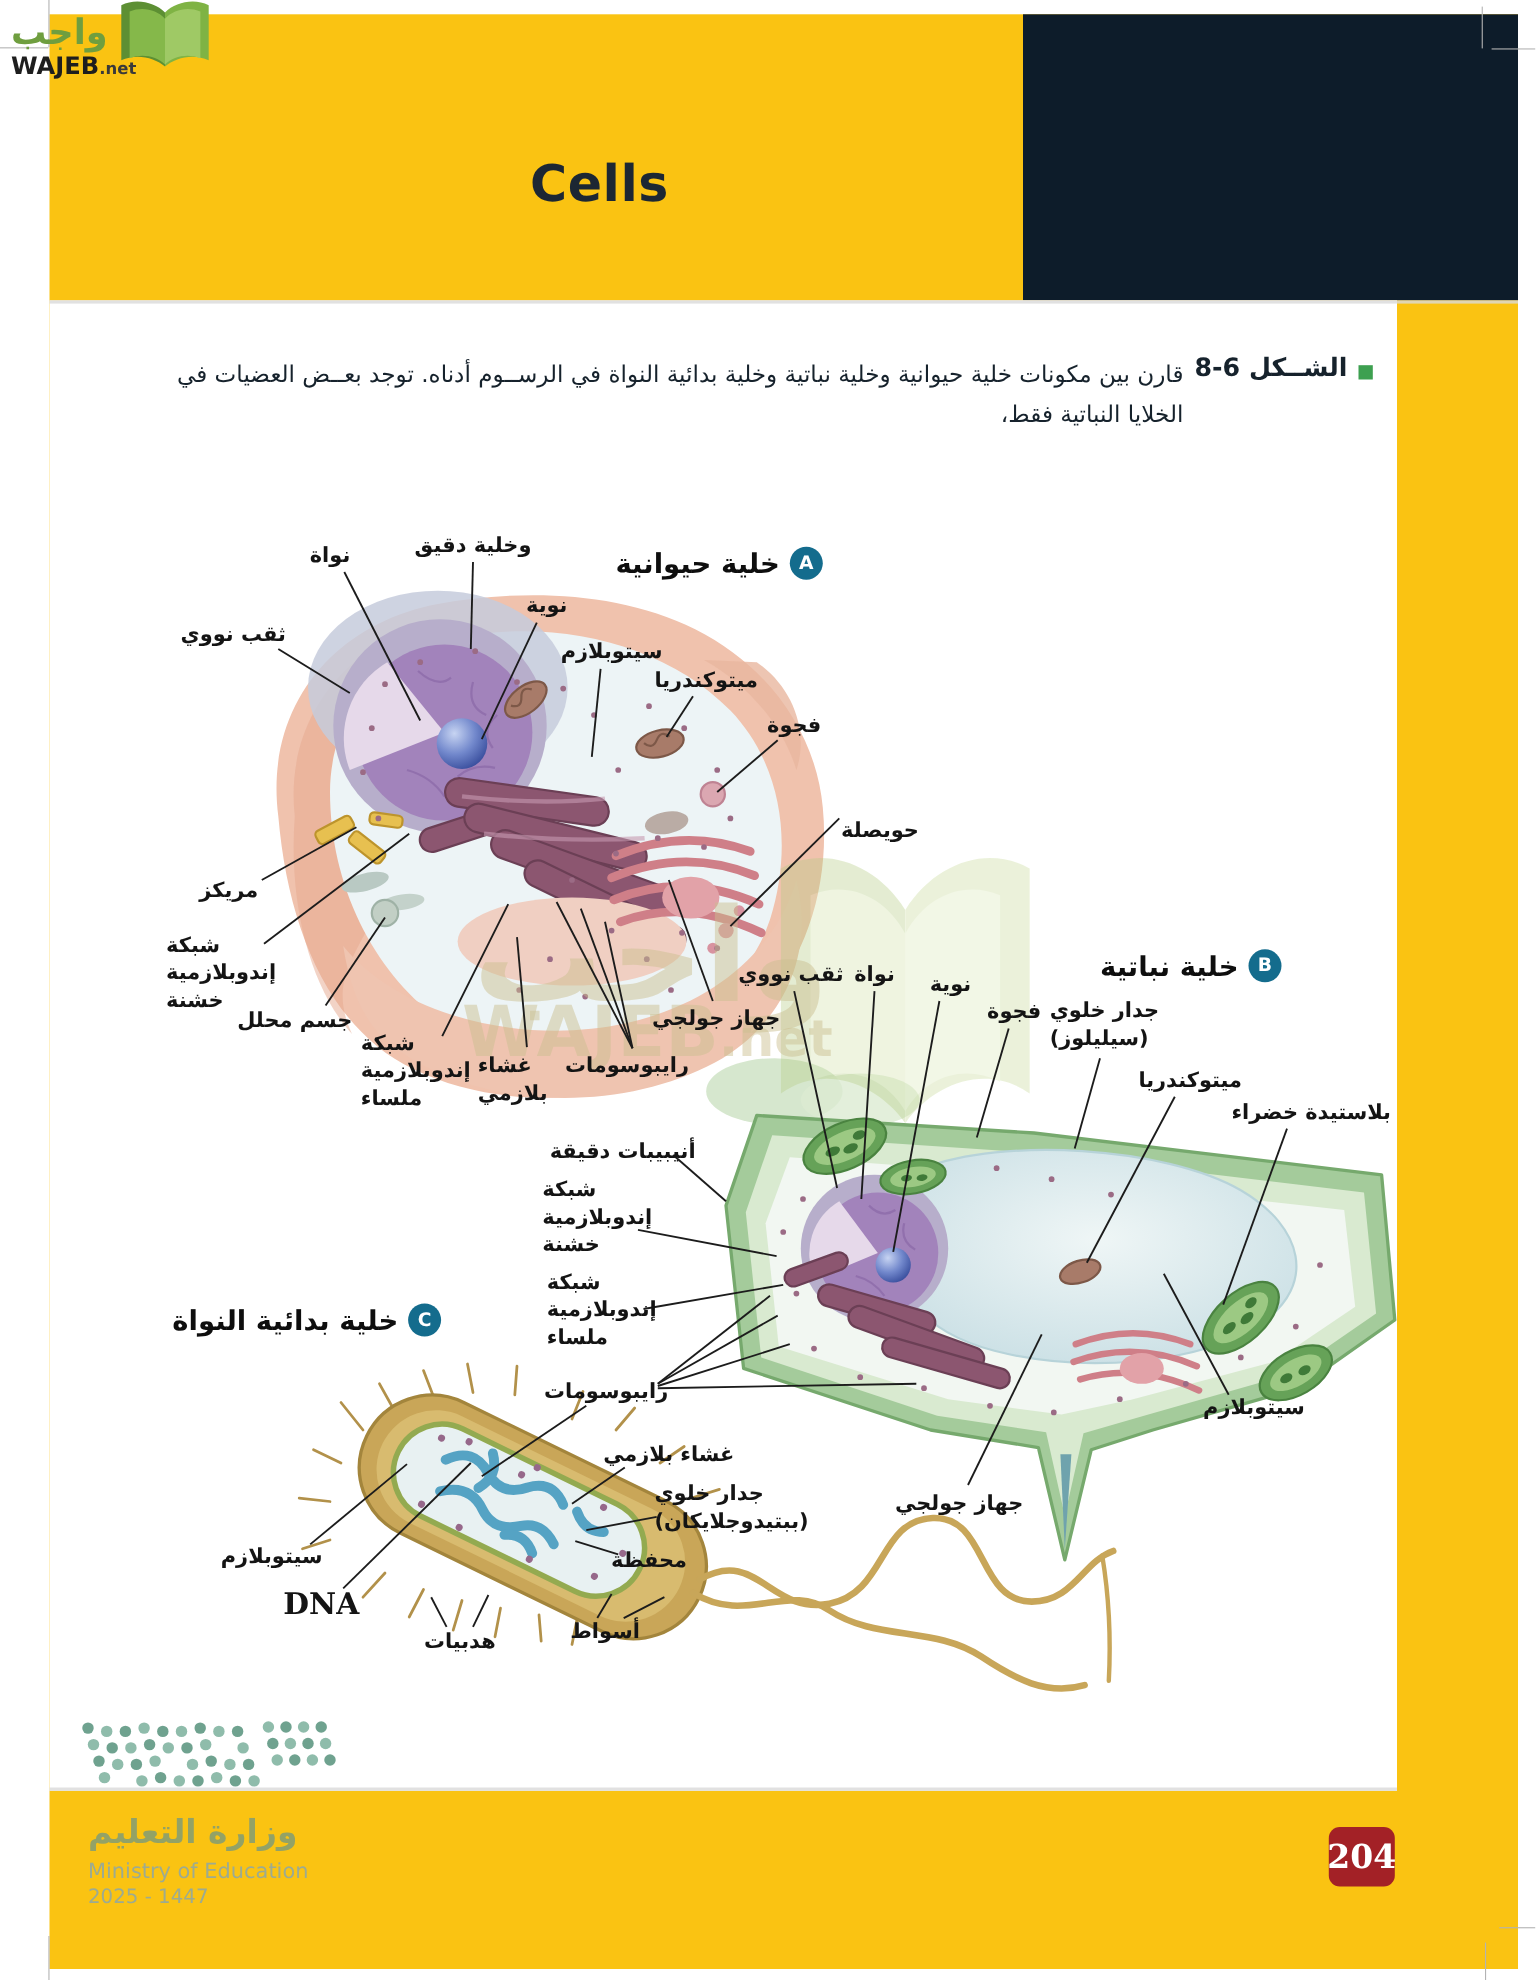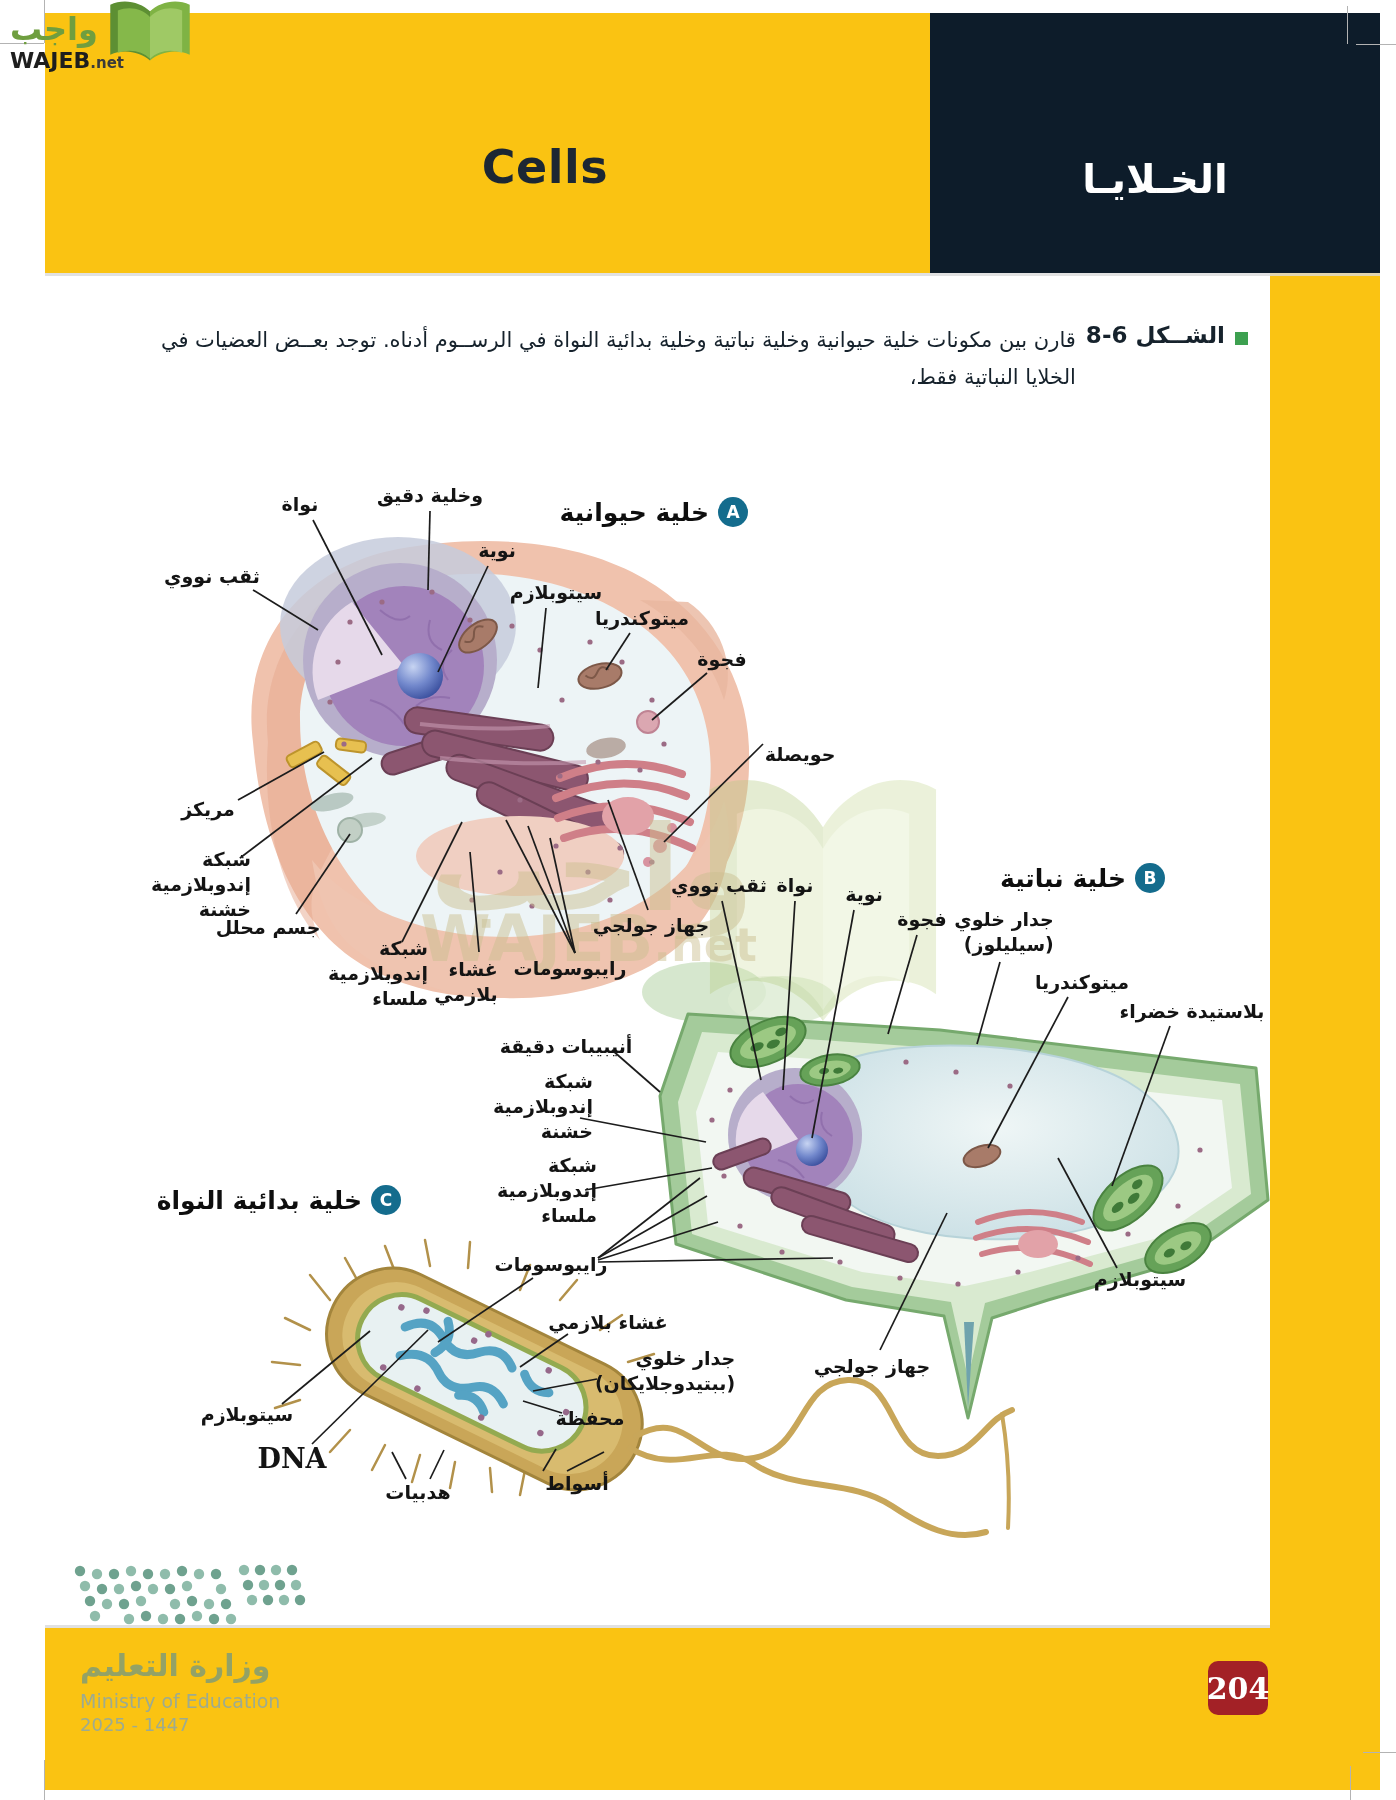--- a/index.html
+++ b/index.html
@@ -31,21 +31,21 @@
   .caption .body{font-size:21px;line-height:37px;text-align:right;}
   
   .layer{position:absolute;left:0;top:0;width:1396px;height:1800px;pointer-events:none;}
   
   .wm-ar{position:absolute;left:430px;top:800px;font-size:118px;font-weight:700;color:#cbbf90;opacity:.48;direction:rtl;}
   .wm-en{position:absolute;left:420px;top:902px;font-size:64px;font-weight:700;color:#cbbf90;opacity:.48;}
   .wm-en .suffix{font-size:46px;}
   .wm-book{position:absolute;left:688px;top:768px;opacity:.36;}
   
   .lbl{position:absolute;transform:translate(-50%,-50%);font-weight:700;font-size:19px;color:#141414;
-       text-align:right;white-space:pre-line;line-height:1.32;direction:rtl;}
+       text-align:left;white-space:pre-line;line-height:1.32;direction:rtl;}
   .lbl.en{font-family:"DejaVu Serif",serif;font-weight:700;font-size:27px;direction:ltr;}
   
   .section-title{position:absolute;display:flex;align-items:center;gap:9px;direction:rtl;
        font-weight:700;font-size:25px;color:#0e0e0e;}
   .section-title .badge{width:30px;height:30px;border-radius:50%;background:#146c8d;color:#fff;
        font-weight:700;font-size:17px;display:flex;align-items:center;justify-content:center;flex:none;}
   
   .moe-ar{position:absolute;left:80px;top:1648px;font-size:30px;font-weight:700;color:#93a266;direction:rtl;}
   .moe-en{position:absolute;left:80px;top:1690px;font-size:19px;color:#9dab90;}
   .moe-years{position:absolute;left:80px;top:1714px;font-size:18px;color:#9dab90;}
@@ -66,21 +66,20 @@
 
   <div class="cm" style="left:44px;top:0;width:1px;height:43px;"></div>
   <div class="cm" style="left:0;top:43px;width:44px;height:1px;"></div>
   <div class="cm" style="left:1347px;top:6px;width:1px;height:38px;"></div>
   <div class="cm" style="left:1356px;top:44px;width:40px;height:1px;"></div>
   <div class="cm" style="left:1363px;top:1752px;width:33px;height:1px;"></div>
   <div class="cm" style="left:1350px;top:1766px;width:1px;height:34px;"></div>
   <div class="cm" style="left:44px;top:1760px;width:1px;height:40px;"></div>
 
   <div class="h-title-en">Cells</div>
-  <div class="h-title-ar">الخـلايـا</div>
 
   <div class="wajeb">
     <span class="wj-ar">واجب</span>
     <span class="wj-en"><span>WAJEB</span><span class="suffix">.net</span></span>
     <span class="wj-book">
       <svg width="96" height="70" viewBox="0 0 100 74">
         <path d="M50 12 C40 2 22 -2 8 5 L8 58 C22 51 40 55 50 64 Z" fill="#5d8f33"></path>
         <path d="M50 12 C60 2 78 -2 92 5 L92 58 C78 51 60 55 50 64 Z" fill="#7fb344"></path>
         <path d="M50 18 C42 9 28 6 16 11 L16 56 C28 51 42 54 50 62 Z" fill="#8cc04f" opacity=".85"></path>
         <path d="M50 18 C58 9 72 6 84 11 L84 56 C72 51 58 54 50 62 Z" fill="#a5cc6b" opacity=".85"></path>
@@ -414,21 +413,21 @@
       <div class="lbl" style="left: 551px; top: 1265px;">رايبوسومات</div>
       <div class="lbl" style="left: 1140px; top: 1280px;">سيتوبلازم</div>
       <div class="lbl" style="left: 872px; top: 1367px;">جهاز جولجي</div>
       <div class="lbl" style="left: 608px; top: 1323px;">غشاء بلازمي</div>
       <div class="lbl" style="left: 665px; top: 1371px;">جدار خلوي
 (ببتيدوجلايكان)</div>
       <div class="lbl" style="left: 590px; top: 1419px;">محفظة</div>
       <div class="lbl" style="left: 247px; top: 1415px;">سيتوبلازم</div>
       <div class="lbl en" style="left: 292px; top: 1459px;">DNA</div>
       <div class="lbl" style="left: 418px; top: 1493px;">هدبيات</div>
-      <div class="lbl" style="left: 553px; top: 1484px; padding-left: 48px;">أسواط</div>
+      <div class="lbl" style="left: 526px; top: 1484px; padding-left: 48px;">أسواط</div>
     </div>
 
   <div class="section-title" style="right:648px;top:497px;">
     <span class="badge">A</span>
     <span>خلية حيوانية</span>
   </div>
   <div class="section-title" style="right:231px;top:863px;">
     <span class="badge">B</span>
     <span>خلية نباتية</span>
   </div>

